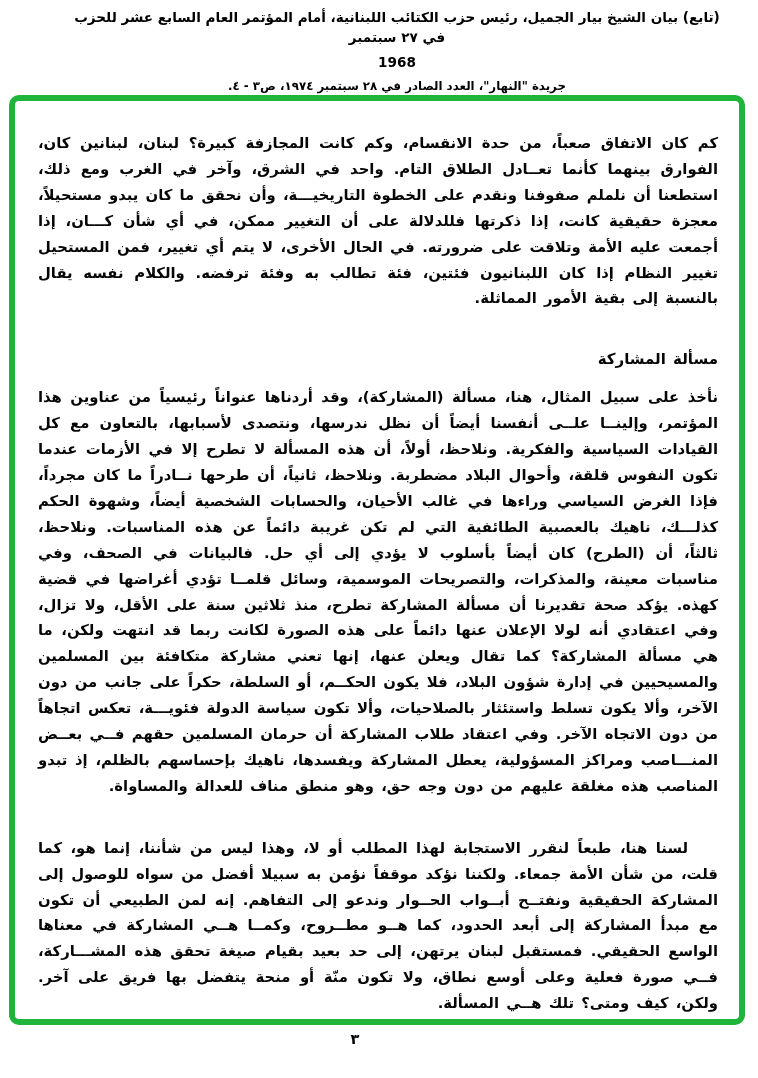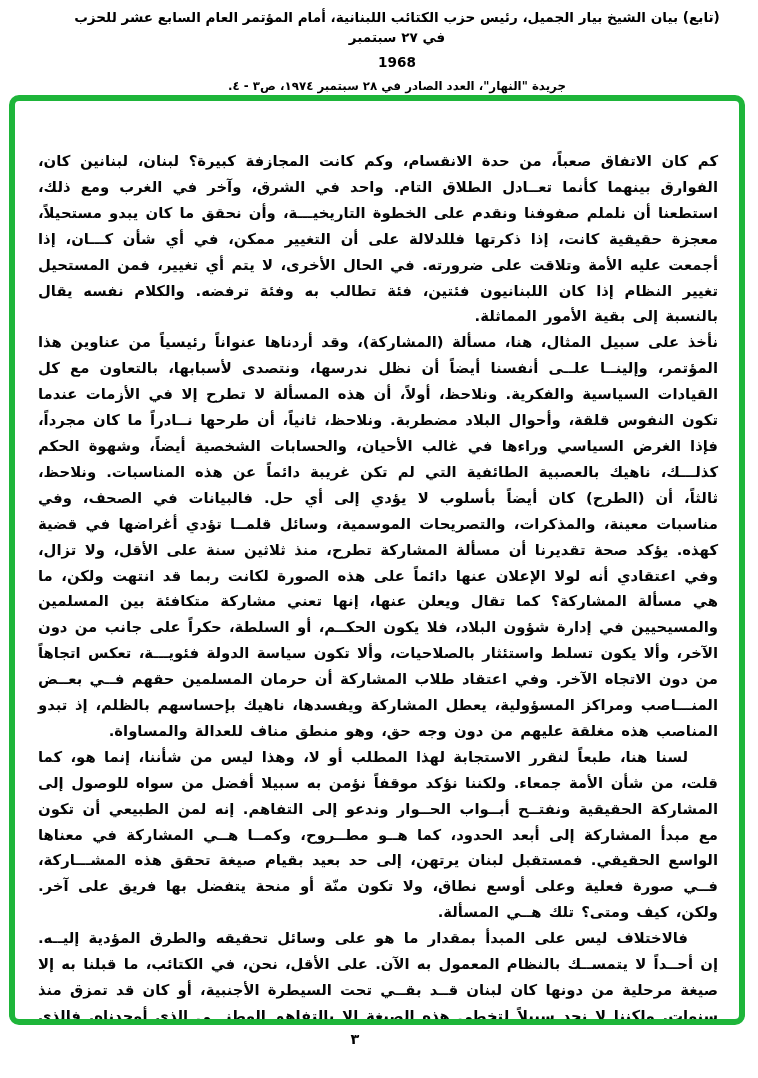--- a/index.html
+++ b/index.html
@@ -54,35 +54,36 @@
     border: 6px solid #1eb53a;
     border-radius: 10px;
     background: #ffffff;
   }
   .doc-content {
     position: absolute;
     top: 0;
     left: 0;
     right: 0;
     bottom: 0;
-    padding: 47px 21px 6px 23px;
+    padding: 29px 21px 6px 23px;
     direction: rtl;
     text-align: justify;
     font-weight: 700;
     font-size: 14.8px;
     line-height: 25.9px;
     word-spacing: 2px;
     overflow: hidden;
     color: #060606;
   }
   .para {
     margin: 0;
   }
   .para.indent {
     text-indent: 30px;
+    margin-top: 36px;
   }
   .section-heading {
     font-size: 15px;
     font-weight: 700;
     text-align: right;
     margin: 36px 0 11px 0;
   }
   
   .page-footer {
     position: absolute;
@@ -102,20 +103,21 @@
 
   <header class="doc-header">
     <div class="title-line1">(تابع) بيان الشيخ بيار الجميل، رئيس حزب الكتائب اللبنانية، أمام المؤتمر العام السابع عشر للحزب في ٢٧ سبتمبر</div>
     <div class="title-line2">1968</div>
     <div class="source-line">جريدة "النهار"، العدد الصادر في ٢٨ سبتمبر ١٩٧٤، ص٣ - ٤.</div>
   </header>
 
   <div class="highlight-box" style="border-color: rgb(30, 181, 58);">
     <div class="doc-content" style="color: rgb(6, 6, 6);">
       <p class="para">كم كان الاتفاق صعباً، من حدة الانقسام، وكم كانت المجازفة كبيرة؟ لبنان، لبنانين كان، الفوارق بينهما كأنما تعــادل الطلاق التام. واحد في الشرق، وآخر في الغرب ومع ذلك، استطعنا أن نلملم صفوفنا ونقدم على الخطوة التاريخيـــة، وأن نحقق ما كان يبدو مستحيلاً، معجزة حقيقية كانت، إذا ذكرتها فللدلالة على أن التغيير ممكن، في أي شأن كـــان، إذا أجمعت عليه الأمة وتلاقت على ضرورته. في الحال الأخرى، لا يتم أي تغيير، فمن المستحيل تغيير النظام إذا كان اللبنانيون فئتين، فئة تطالب به وفئة ترفضه. والكلام نفسه يقال بالنسبة إلى بقية الأمور المماثلة.</p>
+      <h2 class="section-heading">مسألة المشاركة</h2>
       <p class="para">نأخذ على سبيل المثال، هنا، مسألة (المشاركة)، وقد أردناها عنواناً رئيسياً من عناوين هذا المؤتمر، وإلينــا علــى أنفسنا أيضاً أن نظل ندرسها، ونتصدى لأسبابها، بالتعاون مع كل القيادات السياسية والفكرية. ونلاحظ، أولاً، أن هذه المسألة لا تطرح إلا في الأزمات عندما تكون النفوس قلقة، وأحوال البلاد مضطربة. ونلاحظ، ثانياً، أن طرحها نــادراً ما كان مجرداً، فإذا الغرض السياسي وراءها في غالب الأحيان، والحسابات الشخصية أيضاً، وشهوة الحكم كذلـــك، ناهيك بالعصبية الطائفية التي لم تكن غريبة دائماً عن هذه المناسبات. ونلاحظ، ثالثاً، أن (الطرح) كان أيضاً بأسلوب لا يؤدي إلى أي حل. فالبيانات في الصحف، وفي مناسبات معينة، والمذكرات، والتصريحات الموسمية، وسائل قلمــا تؤدي أغراضها في قضية كهذه. يؤكد صحة تقديرنا أن مسألة المشاركة تطرح، منذ ثلاثين سنة على الأقل، ولا تزال، وفي اعتقادي أنه لولا الإعلان عنها دائماً على هذه الصورة لكانت ربما قد انتهت ولكن، ما هي مسألة المشاركة؟ كما تقال ويعلن عنها، إنها تعني مشاركة متكافئة بين المسلمين والمسيحيين في إدارة شؤون البلاد، فلا يكون الحكــم، أو السلطة، حكراً على جانب من دون الآخر، وألا يكون تسلط واستئثار بالصلاحيات، وألا تكون سياسة الدولة فئويـــة، تعكس اتجاهاً من دون الاتجاه الآخر. وفي اعتقاد طلاب المشاركة أن حرمان المسلمين حقهم فــي بعــض المنـــاصب ومراكز المسؤولية، يعطل المشاركة ويفسدها، ناهيك بإحساسهم بالظلم، إذ تبدو المناصب هذه مغلقة عليهم من دون وجه حق، وهو منطق مناف للعدالة والمساواة.</p>
       <p class="para indent">لسنا هنا، طبعاً لنقرر الاستجابة لهذا المطلب أو لا، وهذا ليس من شأننا، إنما هو، كما قلت، من شأن الأمة جمعاء. ولكننا نؤكد موقفاً نؤمن به سبيلا أفضل من سواه للوصول إلى المشاركة الحقيقية ونفتــح أبــواب الحــوار وندعو إلى التفاهم. إنه لمن الطبيعي أن تكون مع مبدأ المشاركة إلى أبعد الحدود، كما هــو مطــروح، وكمــا هــي المشاركة في معناها الواسع الحقيقي. فمستقبل لبنان يرتهن، إلى حد بعيد بقيام صيغة تحقق هذه المشـــاركة، فــي صورة فعلية وعلى أوسع نطاق، ولا تكون منّة أو منحة يتفضل بها فريق على آخر. ولكن، كيف ومتى؟ تلك هــي المسألة.</p>
       <p class="para indent">فالاختلاف ليس على المبدأ بمقدار ما هو على وسائل تحقيقه والطرق المؤدية إليــه. إن أحــداً لا يتمســك بالنظام المعمول به الآن. على الأقل، نحن، في الكتائب، ما قبلنا به إلا صيغة مرحلية من دونها كان لبنان قــد بقــي تحت السيطرة الأجنبية، أو كان قد تمزق منذ سنوات. ولكننا لا نجد سبيلاً لتخطي هذه الصيغة إلا بالتفاهم الوطنـــي الذي أوجدناه. فالذي قرر هذا التوزيع للصلاحيات والمسؤوليات، هو وحده الذي يقرر خلافه أو بديلاً له. وبدلاً من أن نتوجه في مطلب المشاركة إلى جهات لا تملك أي صلاحية ولا أي قدرة أو سلطة في هذا المجال، لنتوجه بـــه إلـــى</p>
     </div>
   </div>
 
   <footer class="page-footer">
     <span>٣</span>
   </footer>
 

